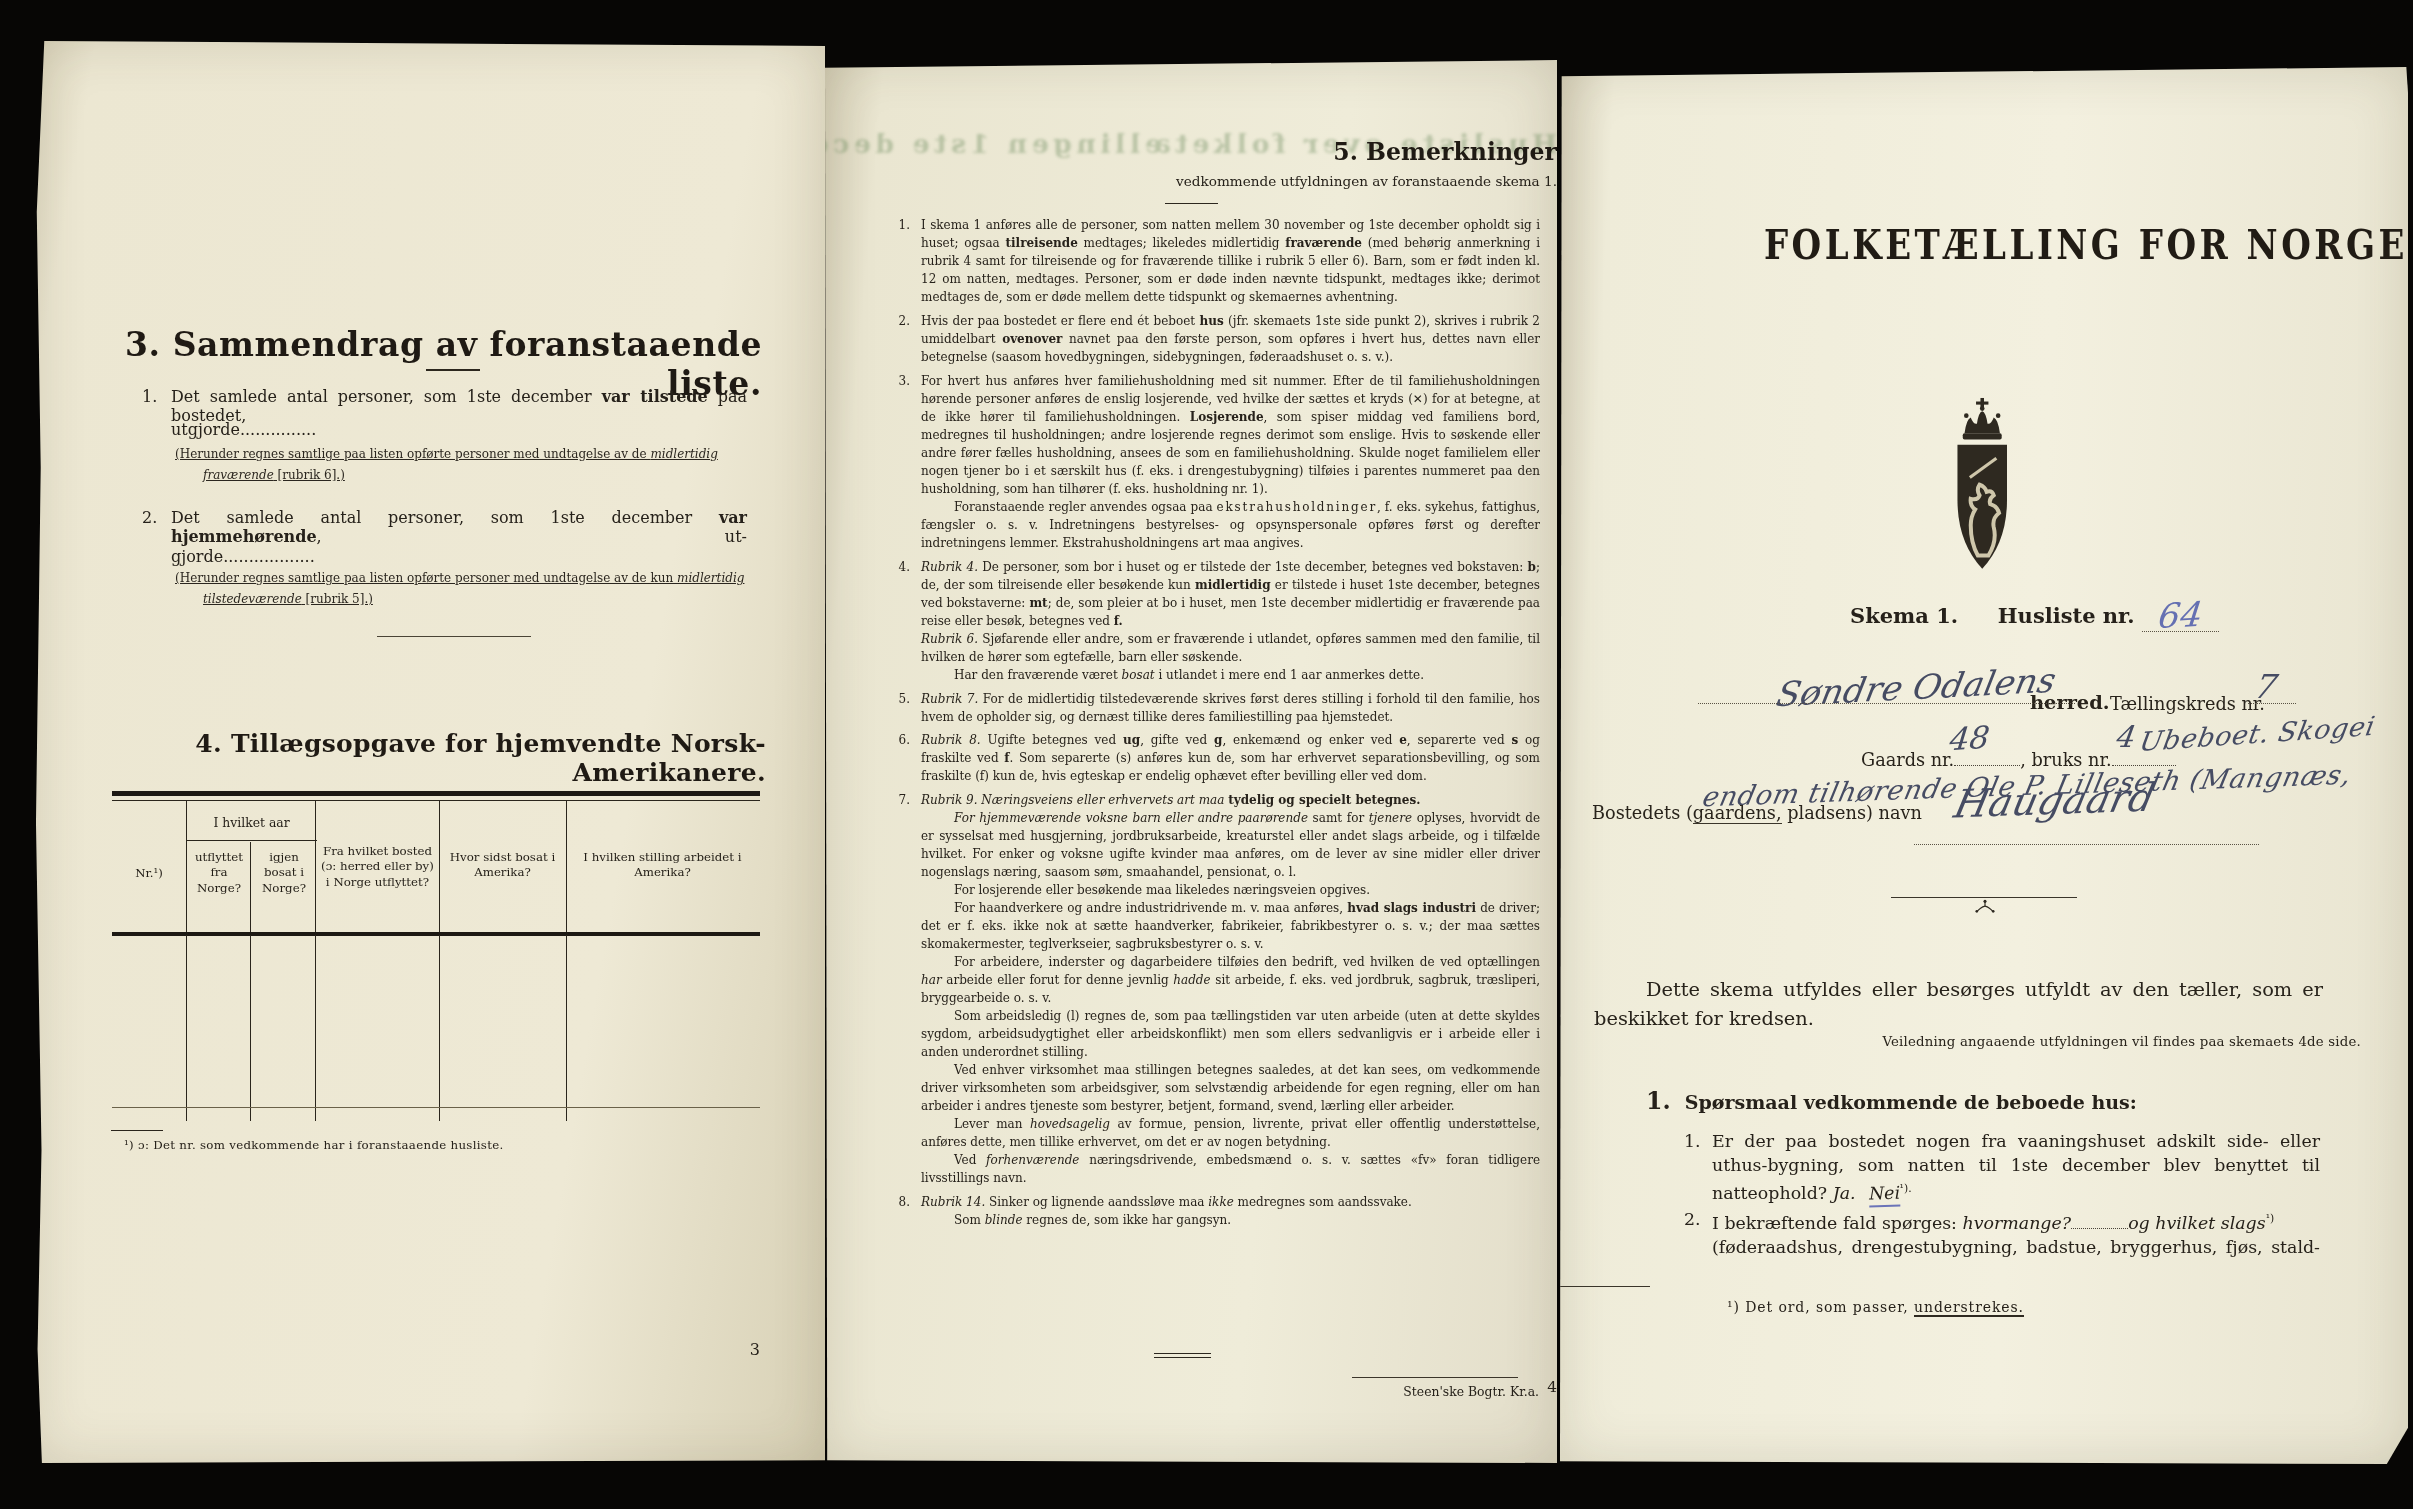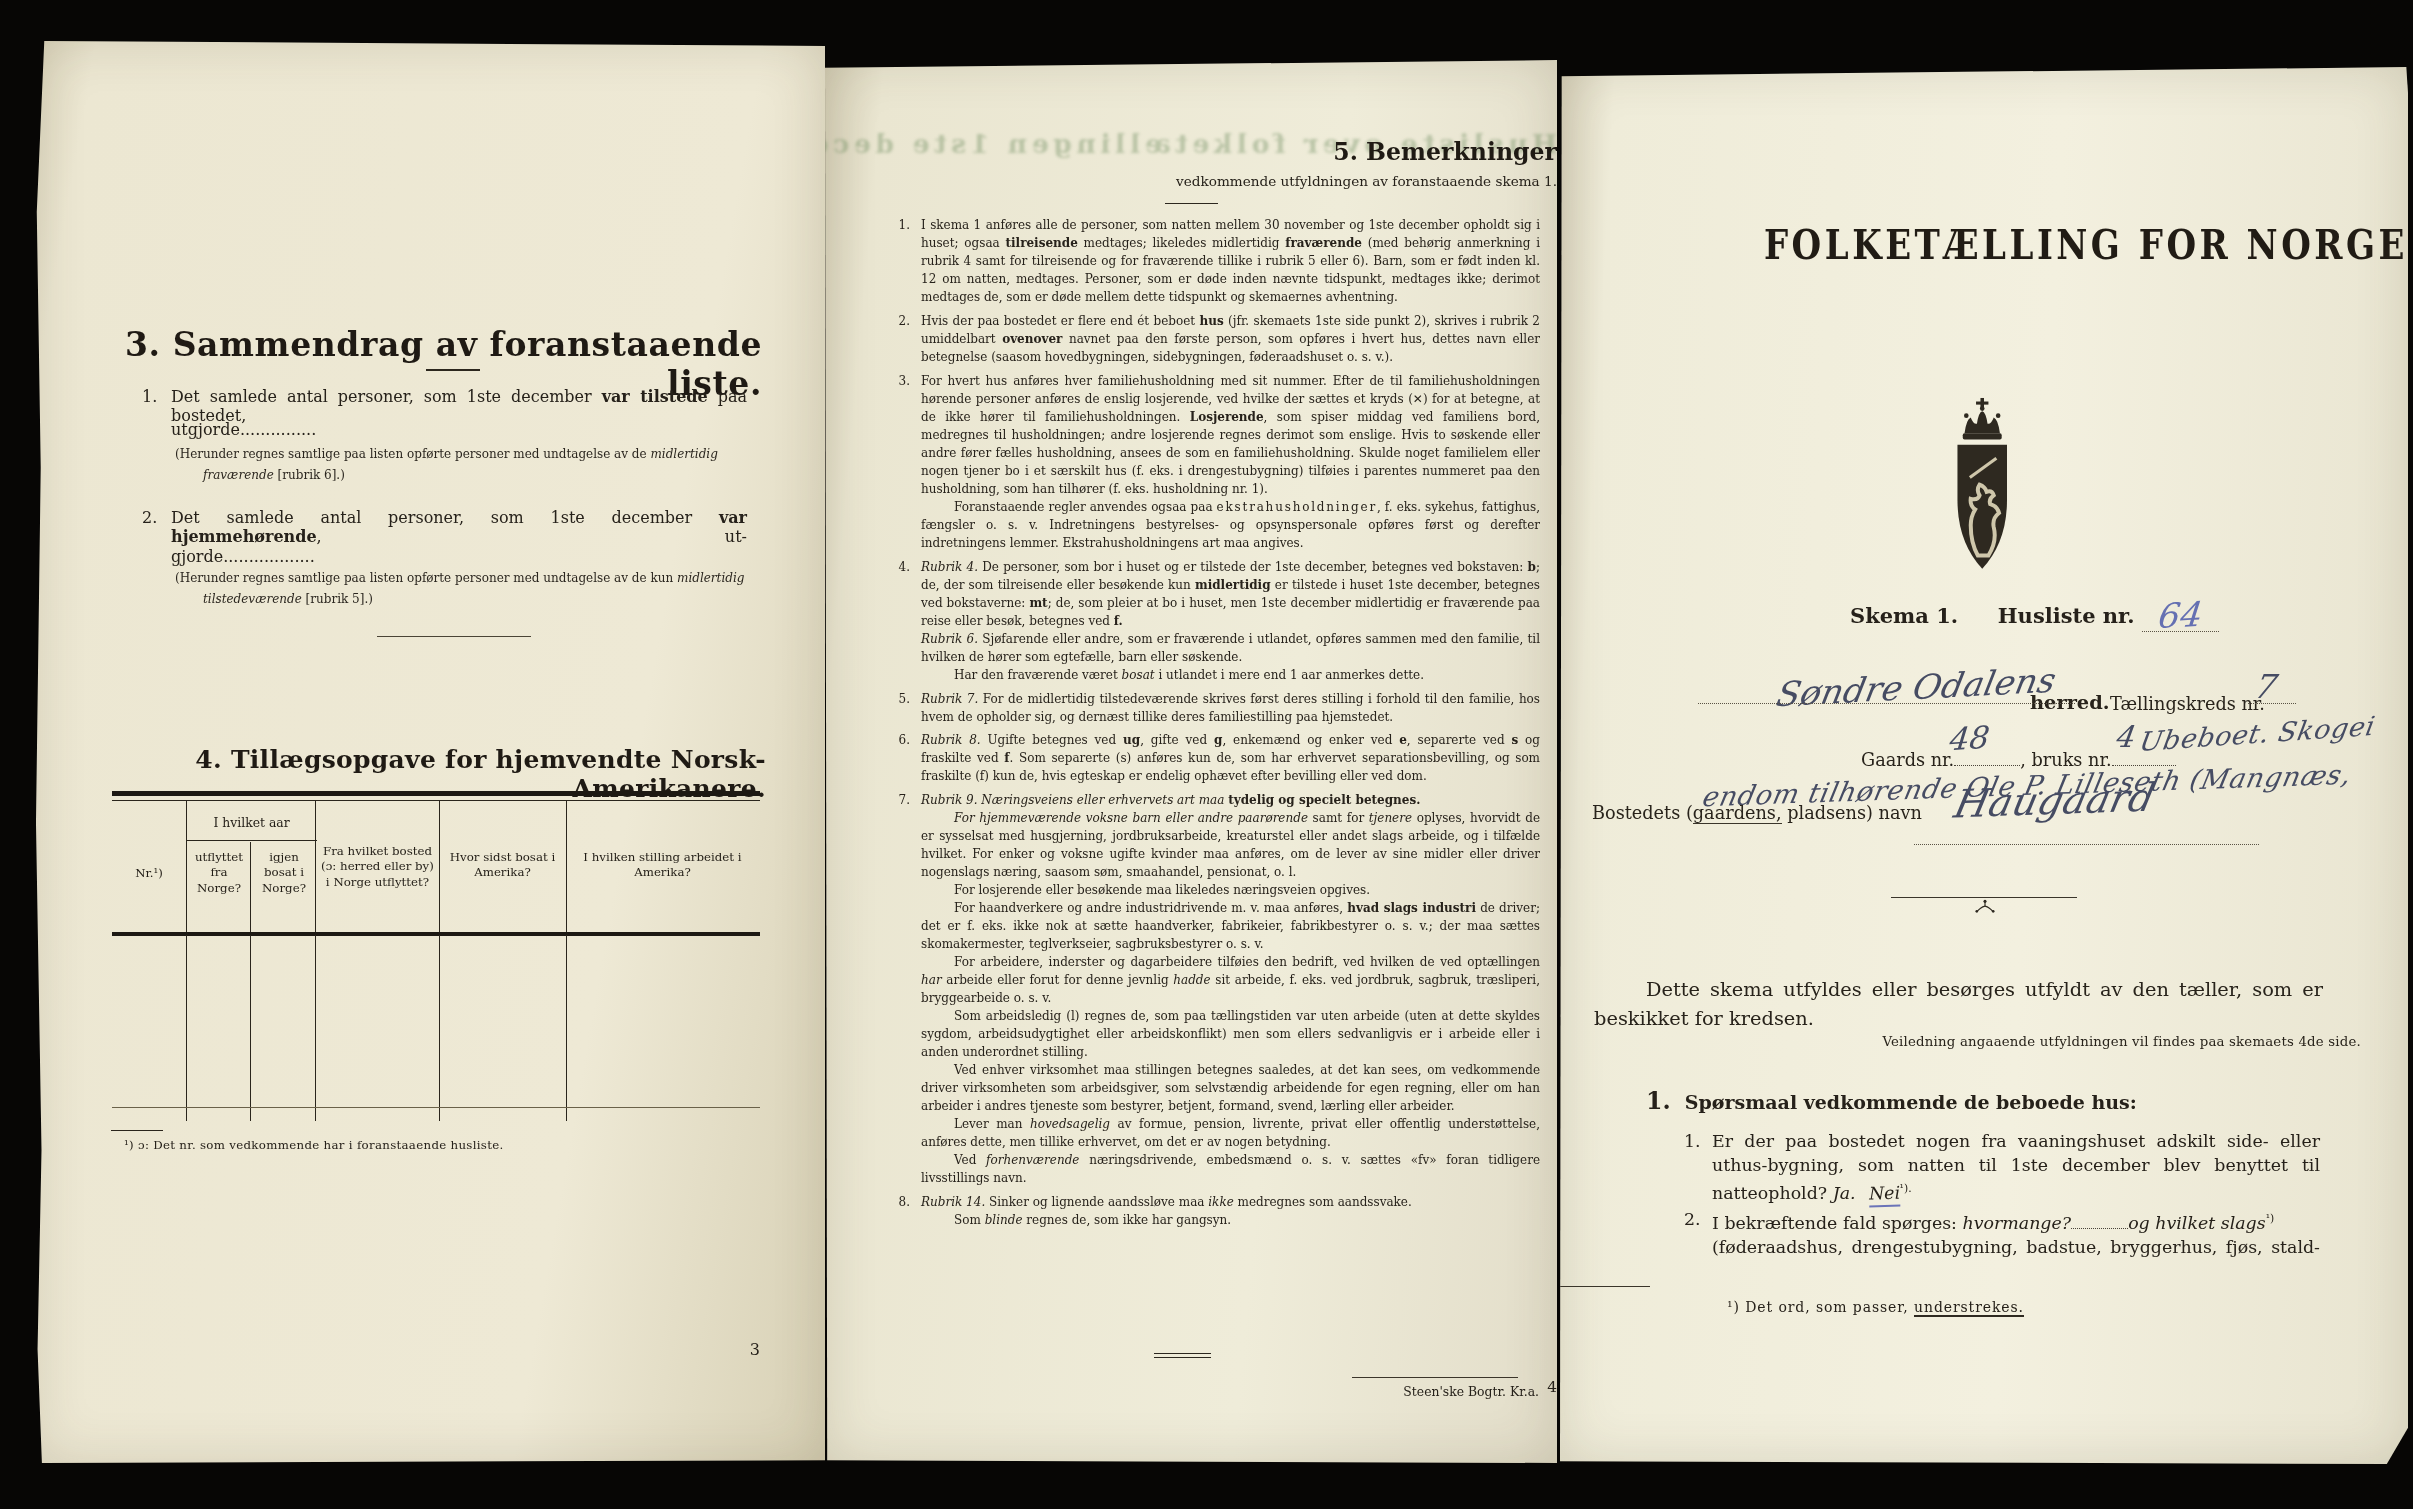--- a/index.html
+++ b/index.html
@@ -15,21 +15,21 @@
   b,.s-b{font-weight:bold;}
   .s-sp{letter-spacing:1.8px;}
   .sup{font-size:0.62em;vertical-align:super;}
   .dots{display:inline-block;border-bottom:1.5px dotted #4a443a;height:1em;}
   
   #lp{left:34px;top:41px;width:791px;height:1422px;
       background:linear-gradient(100deg,#ddd7bf,#ece7d2 6%,#eee9d5 70%,#d8d1b6 99%);
       clip-path:polygon(1.3% 0%,100% .35%,100% 99.8%,1% 100%,.45% 92%,.95% 78%,.25% 55%,.85% 30%,.35% 12%);}
   .lp-h{font-weight:bold;color:#1f1a14;}
   .lp-line{font-size:16px;color:#26211a;}
-  .lp-fine{font-size:12px;line-height:21px;color:#2b261f;padding-left:28px;text-indent:-28px;}
+  .lp-fine{font-size:12px;line-height:21px;color:#2b261f;padding-left:28px;text-indent:-28px;text-decoration:underline;}
   .rule{background:#2c271e;}
   
   #t4{left:78px;top:750px;width:648px;height:354px;}
   .t4l{position:absolute;background:#2a251c;}
   .t4txt{position:absolute;font-size:11.8px;line-height:15.3px;text-align:center;color:#221d16;}
   
   #mp{left:825px;top:58px;width:732px;height:1405px;
       background:linear-gradient(95deg,#d6d0b8,#eae6d1 7%,#efecd9 62%,#e3deca 98%);
       clip-path:polygon(0 .7%,100% .15%,100% 100%,.3% 99.8%);}
   #mp-bleed{top:70px;left:0;width:732px;text-align:center;font-size:26.5px;font-weight:bold;
@@ -66,21 +66,21 @@
     <div class="abs lp-line" style="top:379px;left:137px;">utgjorde...............</div>
     <div class="abs lp-fine" style="top:403px;left:141px;width:577px;"><span>(Herunder regnes samtlige paa listen opførte personer med undtagelse av de </span><i>midlertidig fraværende</i><span> [rubrik 6].)</span></div>
 
     <div class="abs lp-line" style="top:467px;left:108px;">2.</div>
     <div class="abs lp-line j" style="top:467px;left:137px;width:576px;"><span>Det samlede antal personer, som 1ste december </span><b>var hjemmehørende</b><span>, ut-</span></div>
     <div class="abs lp-line" style="top:506px;left:137px;">gjorde..................</div>
     <div class="abs lp-fine" style="top:527px;left:141px;width:577px;"><span>(Herunder regnes samtlige paa listen opførte personer med undtagelse av de kun </span><i>midlertidig tilstedeværende</i><span> [rubrik 5].)</span></div>
 
     <div class="abs" style="top:595px;left:343px;width:154px;height:1.2px;background:#4a4436;"></div>
 
-    <div class="abs lp-h c" style="top:688px;left:72px;width:660px;font-size:25px;letter-spacing:0.3px;margin-top:16px;">4.  Tillægsopgave for hjemvendte Norsk-Amerikanere.</div>
+    <div class="abs lp-h c" style="top:688px;left:72px;width:660px;font-size:25px;letter-spacing:0.3px;">4.  Tillægsopgave for hjemvendte Norsk-Amerikanere.</div>
 
     <div id="t4" class="abs">
       <div class="t4l" style="left:0;top:0;width:648px;height:5.3px;background:#1d1913;"></div>
       <div class="t4l" style="left:0;top:8.8px;width:648px;height:1.2px;"></div>
 
       <div class="t4l" style="left:74px;top:10px;width:1.2px;height:131px;"></div>
       <div class="t4l" style="left:138px;top:51px;width:1.2px;height:90px;"></div>
       <div class="t4l" style="left:203px;top:10px;width:1.2px;height:131px;"></div>
       <div class="t4l" style="left:327px;top:10px;width:1.2px;height:131px;"></div>
       <div class="t4l" style="left:454px;top:10px;width:1.2px;height:131px;"></div>

